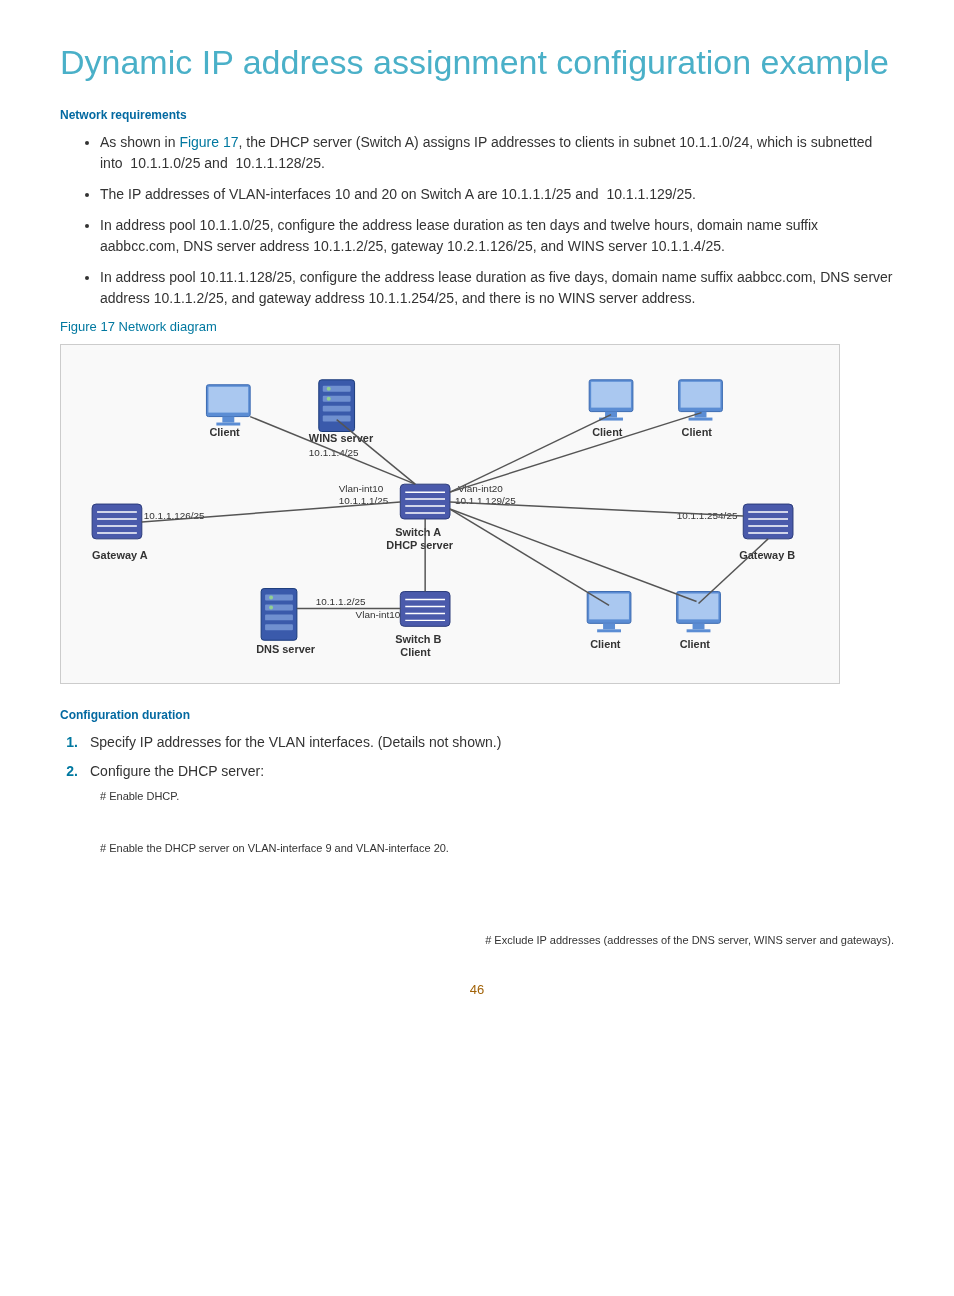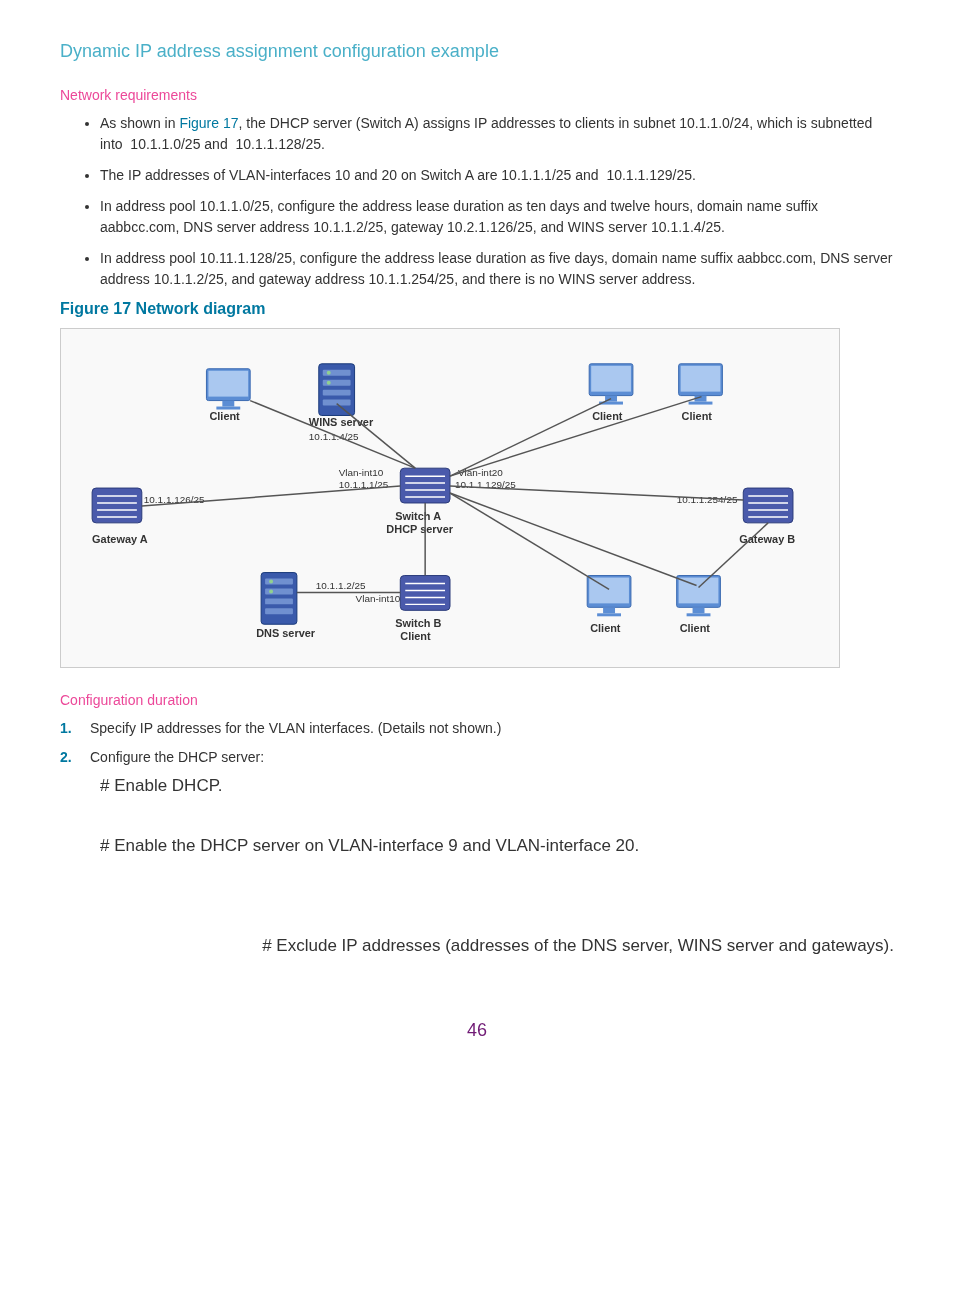--- a/index.html
+++ b/index.html
@@ -7,48 +7,48 @@
       background: #ffffff;
       font-family: Arial, Helvetica, sans-serif;
       font-size: 14px;
       color: #333;
       width: 954px;
       min-height: 1296px;
       padding: 40px 60px;
     }
     h1.page-title {
       color: #4ab0c8;
-      font-size: 18px;
+      font-size: 34px;
       font-weight: normal;
       margin-bottom: 24px;
       line-height: 1.3;
     }
     h2.section-heading {
-      color: #ec4899;
-      font-size: 14px;
-      font-weight: normal;
+      color: #0369a1;
+      font-size: 12px;
+      font-weight: bold;
       margin-bottom: 10px;
     }
     .bullet-list {
       list-style: disc;
       padding-left: 40px;
       margin-bottom: 0;
     }
     .bullet-list li {
       margin-bottom: 10px;
       line-height: 1.5;
     }
     a.figure-link {
       color: #0078a0;
       text-decoration: none;
     }
     .figure-caption {
       color: #0078a0;
-      font-weight: bold;
-      font-size: 16px;
+      font-weight: normal;
+      font-size: 13px;
       margin-bottom: 10px;
       margin-left: 0px;
     }
     .diagram-container {
       border: 1px solid #ccc;
       background: #f9f9f9;
       width: 780px;
       height: 340px;
       position: relative;
       margin-bottom: 24px;
@@ -57,47 +57,48 @@
     
     .diagram-svg {
       width: 100%;
       height: 100%;
     }
     .config-list {
       list-style: none;
       padding-left: 0;
       margin-bottom: 8px;
       counter-reset: config-counter;
+      text-align: center;
     }
     .config-list li {
       counter-increment: config-counter;
       margin-bottom: 8px;
       display: flex;
       align-items: flex-start;
       line-height: 1.5;
     }
     .config-list li::before {
       content: counter(config-counter) ".";
       color: #0078a0;
       font-weight: bold;
       min-width: 24px;
       margin-right: 6px;
     }
     .code-comment {
-      font-size: 17px;
+      font-size: 11px;
       color: #333;
       margin-left: 40px;
       margin-top: 6px;
       margin-bottom: 18px;
     }
     .page-number {
       text-align: center;
-      margin-top: 64px;
-      color: #701a75;
-      font-size: 18px;
+      margin-top: 36px;
+      color: #a16207;
+      font-size: 13px;
     }
   </style>
 </head>
 <body>
 
 <h1 class="page-title">Dynamic IP address assignment configuration example</h1>
 
 <h2 class="section-heading">Network requirements</h2>
 
 <ul class="bullet-list">

